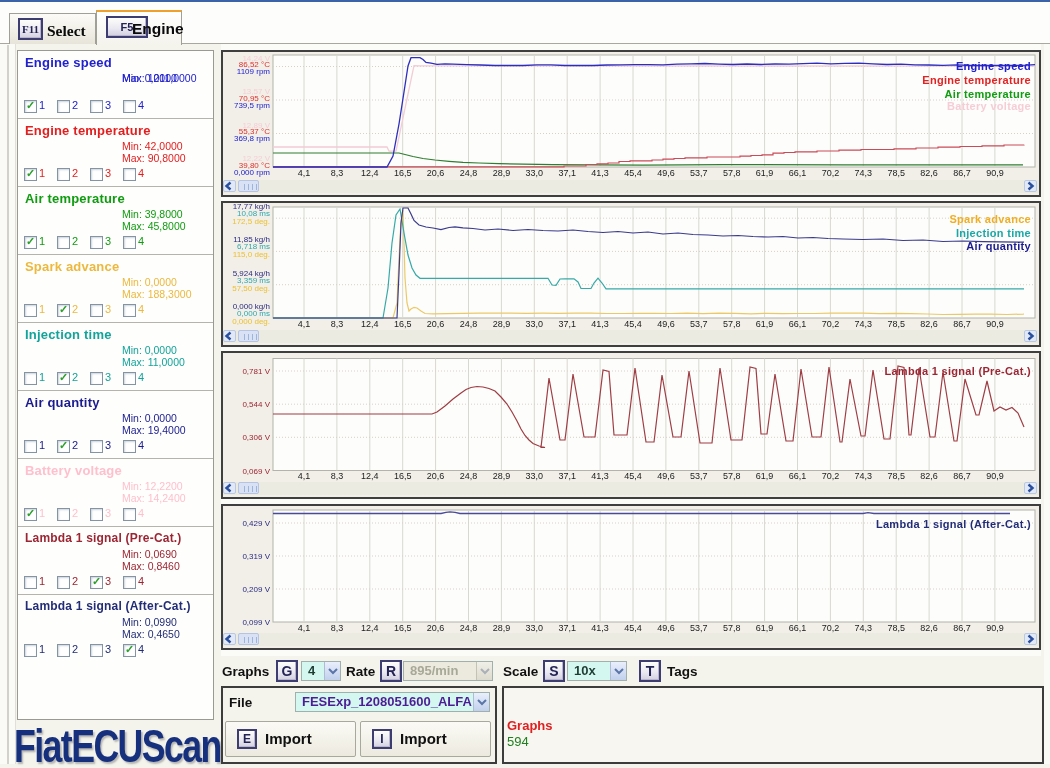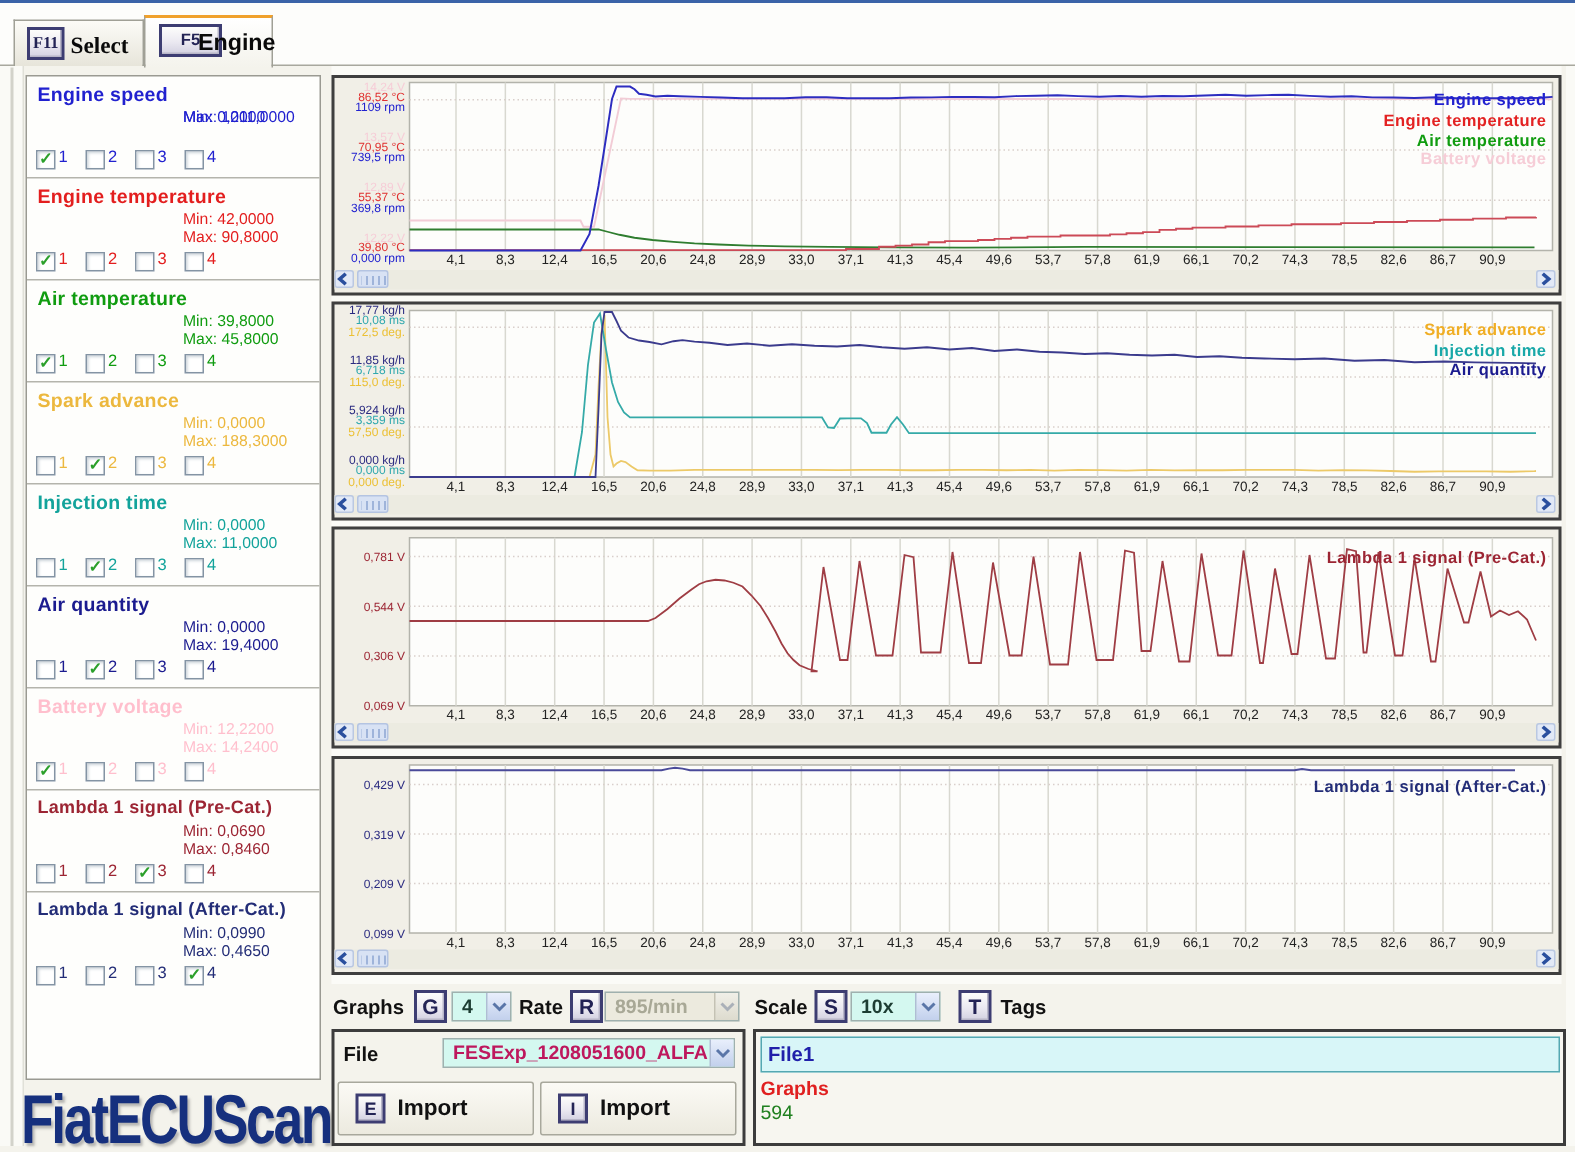--- a/index.html
+++ b/index.html
@@ -506,31 +506,28 @@
       </svg></span></div>
 <div class="blab" style="left:503px;top:664px;">Scale</div>
 <span class="key gkey" style="left:543px;top:660px;">S</span>
 <div class="combo" style="left:567px;top:661px;width:60px;">10x<span class="carr"><svg width="16" height="18">
         <path d="M4 7 L8 11 L12 7" fill="none" stroke="#5a76a8" stroke-width="2"></path>
       </svg></span></div>
 <span class="key gkey" style="left:639px;top:660px;">T</span>
 <div class="blab" style="left:667px;top:664px;">Tags</div>
 <div id="bpl">
  <div class="blab" style="left:6px;top:7px;">File</div>
- <div class="combo" style="left:72px;top:4px;width:195px;color:#be185d;">FESExp_1208051600_ALFA<span class="carr"><svg width="16" height="18">
+ <div class="combo" style="left:72px;top:4px;width:195px;color:#4c1d95;">FESExp_1208051600_ALFA<span class="carr"><svg width="16" height="18">
           <path d="M4 7 L8 11 L12 7" fill="none" stroke="#5a76a8" stroke-width="2"></path>
         </svg></span></div>
  <div class="btn" style="left:2px;top:33px;width:131px;height:36px;">
       <span class="key" style="left:11px;top:7px;width:20px;height:20px;font-size:12px;line-height:17px;">E</span>
       <span class="abs" style="left:39px;top:8px;font-size:15px;font-weight:bold;color:#111;">Import</span>
     </div>
  <div class="btn" style="left:137px;top:33px;width:131px;height:36px;">
       <span class="key" style="left:11px;top:7px;width:20px;height:20px;font-size:12px;line-height:17px;">I</span>
       <span class="abs" style="left:39px;top:8px;font-size:15px;font-weight:bold;color:#111;">Import</span>
     </div>
 </div>
 <div id="bpr">
- <div class="abs" style="left:3px;top:3px;width:533px;height:24px;background:#d8f6f8;border:1px solid #55a8b2;">
-      <span class="abs" style="left:4px;top:3px;font-size:13.5px;font-weight:bold;color:#2020aa;">File1</span>
-    </div>
  <div class="abs" style="left:3px;top:30px;font-size:13px;font-weight:bold;color:#e02020;">Graphs</div>
  <div class="abs" style="left:3px;top:46px;font-size:13px;color:#208020;">594</div>
 </div>
 
 </body></html>

